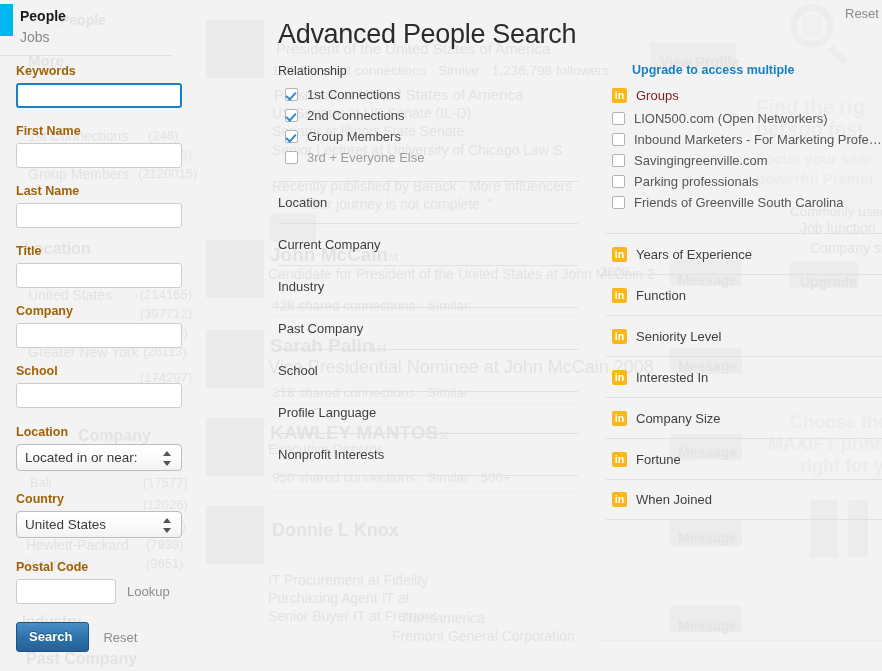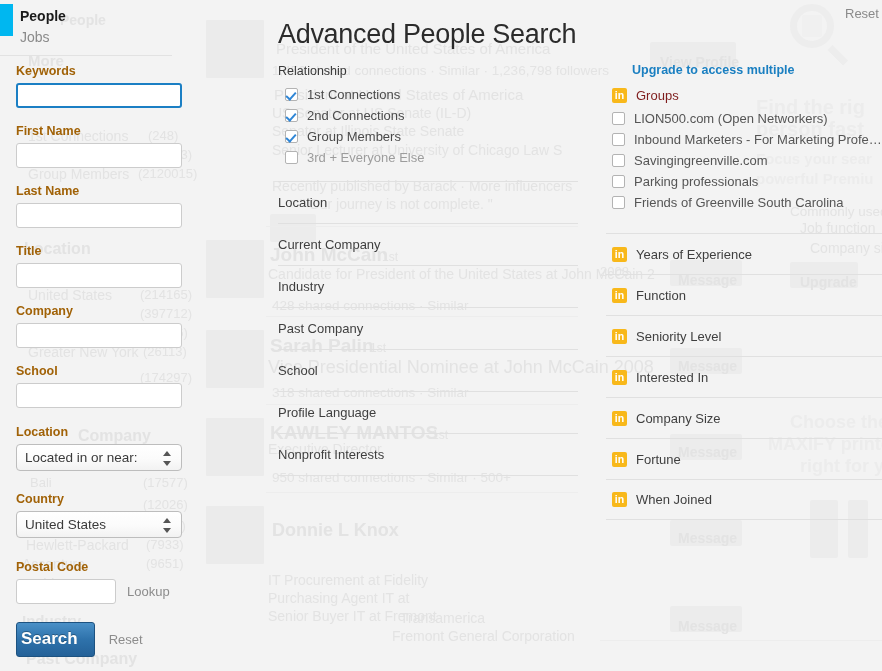--- a/index.html
+++ b/index.html
@@ -222,22 +222,22 @@
     top: 622px;
     display: flex;
     align-items: center;
   }
   .search-button {
     background: linear-gradient(180deg, #4a90c7 0%, #2e72ab 50%, #246198 100%);
     border: 1px solid #1d5280;
     border-radius: 3px;
     color: #fff;
     font-weight: bold;
-    font-size: 17px;
-    padding: 6px 16px 7px 4px;
+    font-size: 13px;
+    padding: 6px 16px 7px 12px;
     font-family: "Liberation Sans", sans-serif;
     cursor: pointer;
     text-shadow: 0 -1px 0 rgba(0,0,0,0.3);
   }
   .reset-link-left {
     margin-left: 14px;
     color: #8c8c8c;
     font-size: 13px;
   }
 

